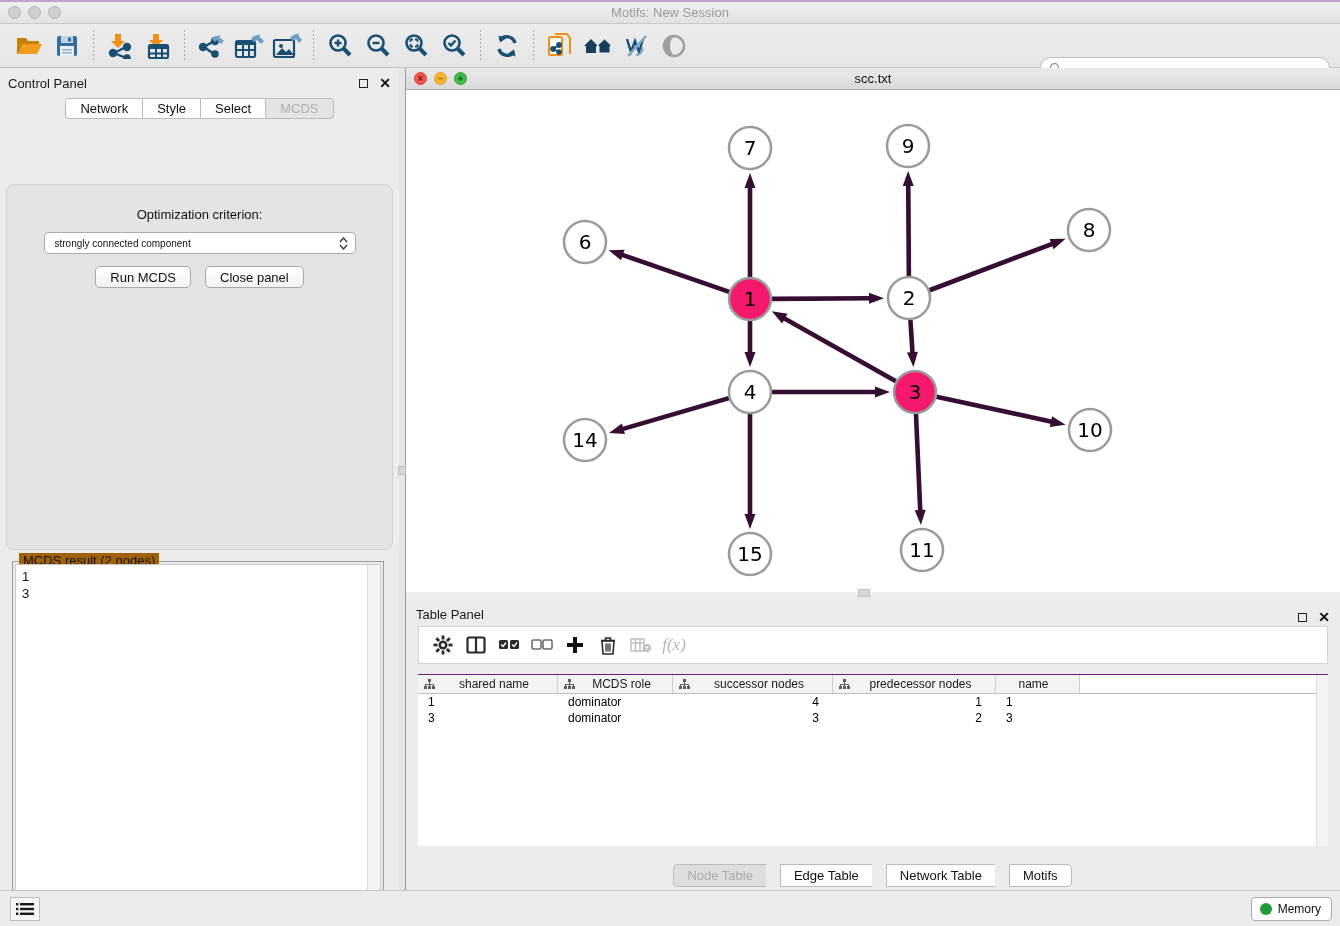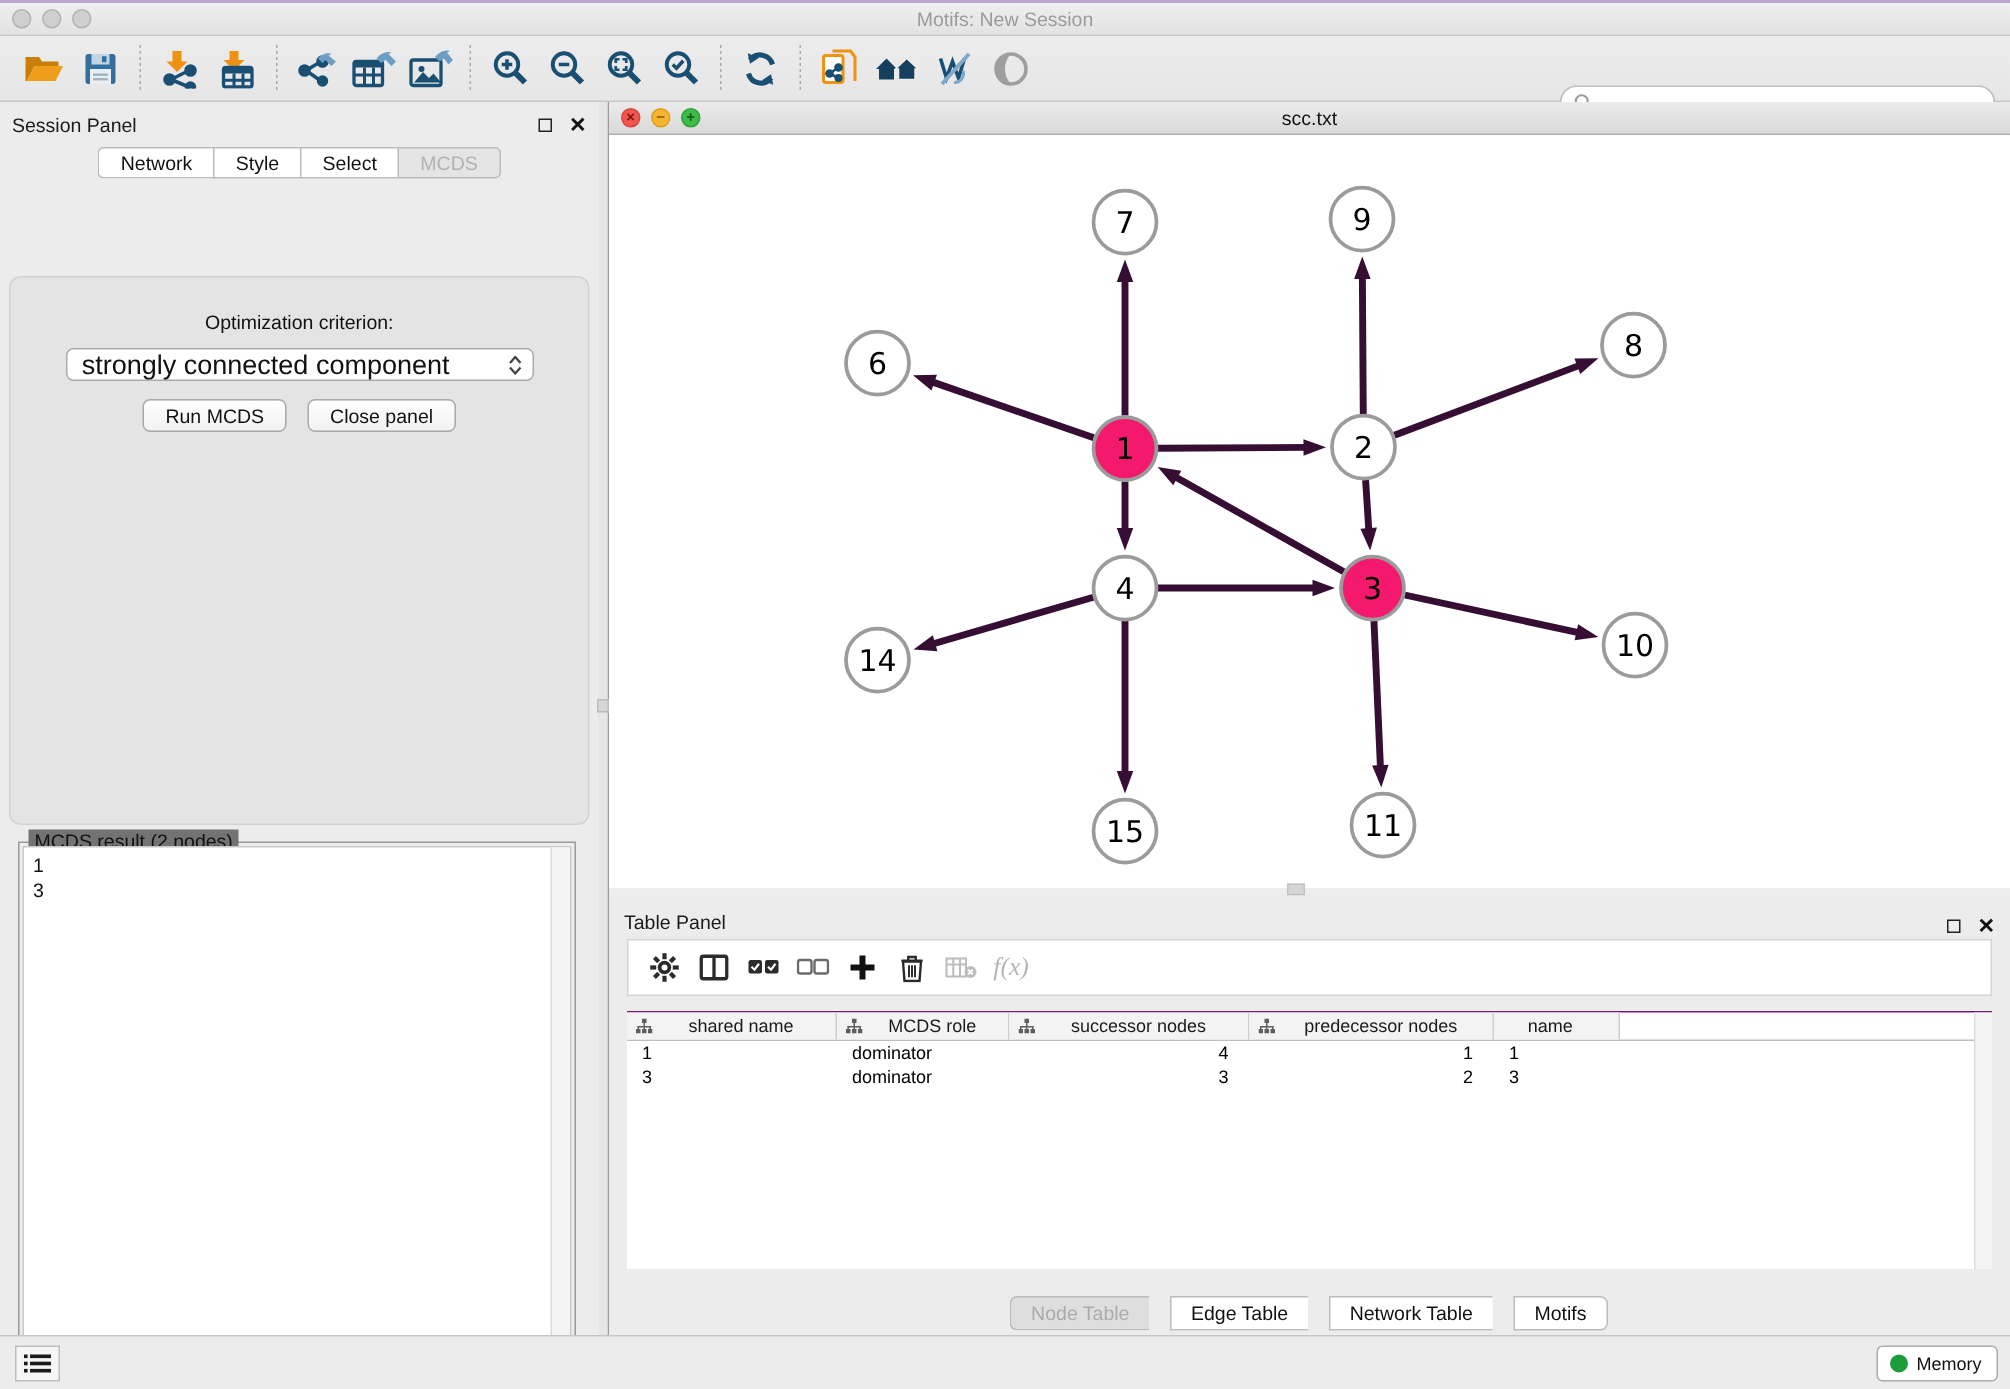--- a/index.html
+++ b/index.html
@@ -48,29 +48,29 @@
   .cp-tab { font-size:13px; font-weight:500; padding:2px 14px; background:#FFF; border:1px solid #BBB;
     border-right:none; color:#111; }
   .cp-tab:first-child { border-radius:4px 0 0 4px; }
   .cp-tab:last-child { border-radius:0 4px 4px 0; border-right:1px solid #BBB; }
   .cp-tab.active { background:#E4E4E4; color:#B2B2B2; }
   .cp-body { position:absolute; left:6px; right:6px; top:116px; height:366px; background:#E4E4E4;
     border:1px solid #D2D2D2; border-radius:8px; }
   .opt-label { text-align:center; margin-top:22px; font-size:13px; color:#111; }
   .select-box { margin:10px auto 0; width:312px; height:22px; background:#FFF; border:1px solid #ABABAB;
     border-radius:5px; display:flex; align-items:center; padding-left:10px; position:relative; }
-  .select-box .sel-text { font-size:18px; color:#111; flex:1; }
+  .select-box .sel-text { font-size:10px; color:#111; flex:1; }
   .stepper { position:absolute; right:4px; top:2px; width:14px; height:16px; display:flex; flex-direction:column;
     align-items:center; justify-content:center; gap:1px; }
   .btn-row { display:flex; justify-content:center; gap:14px; margin-top:12px; }
   .mac-btn { height:22px; padding:0 14px; background:linear-gradient(#FFF,#F2F2F2); border:1px solid #A9A9A9;
     border-radius:5px; font-size:13px; color:#111; display:flex; align-items:center; }
   .result-group { position:absolute; left:12px; right:15px; top:493px; height:385px;
     border:1px solid #9A9A9A; }
-  .result-legend { position:absolute; left:6px; top:-9px; background:#737373; padding:0 4px;
+  .result-legend { position:absolute; left:6px; top:-9px; background:#a16207; padding:0 4px;
     font-size:13px; color:#111; }
   .result-area { position:absolute; inset:2px; background:#FFF; border:1px solid #C9C9C9; display:flex; }
   .result-text { flex:1; font-size:13px; line-height:17px; padding:3px 6px; white-space:pre; color:#111; }
   .result-scroll { width:13px; background:#F4F4F4; border-left:1px solid #DDD; }
 
   
   .net-window { height:524px; display:flex; flex-direction:column; }
   .net-titlebar { height:22px; background:linear-gradient(#EBEBEB,#D9D9D9); border-bottom:1px solid #ACACAC;
     position:relative; display:flex; align-items:center; }
   .net-titlebar .lights { top:4px; }
@@ -283,21 +283,21 @@
         <line x1="8.5" y1="8.5" x2="12" y2="12" stroke="#9A9A9A" stroke-width="1.6"></line>
       </svg>
       <input type="text" value="" style="">
     </div>
   </div>
 
   <div class="main">
 
     <div class="control-panel">
       <div class="cp-header">
-        <span class="cp-title">Session Panel</span>
+        <span class="cp-title">Control Panel</span>
         <span class="panel-float"></span>
         <span class="panel-close">✕</span>
       </div>
       <div class="cp-tabs">
         <div class="cp-tab">Network</div>
         <div class="cp-tab">Style</div>
         <div class="cp-tab">Select</div>
         <div class="cp-tab active">MCDS</div>
       </div>
       <div class="cp-body">

